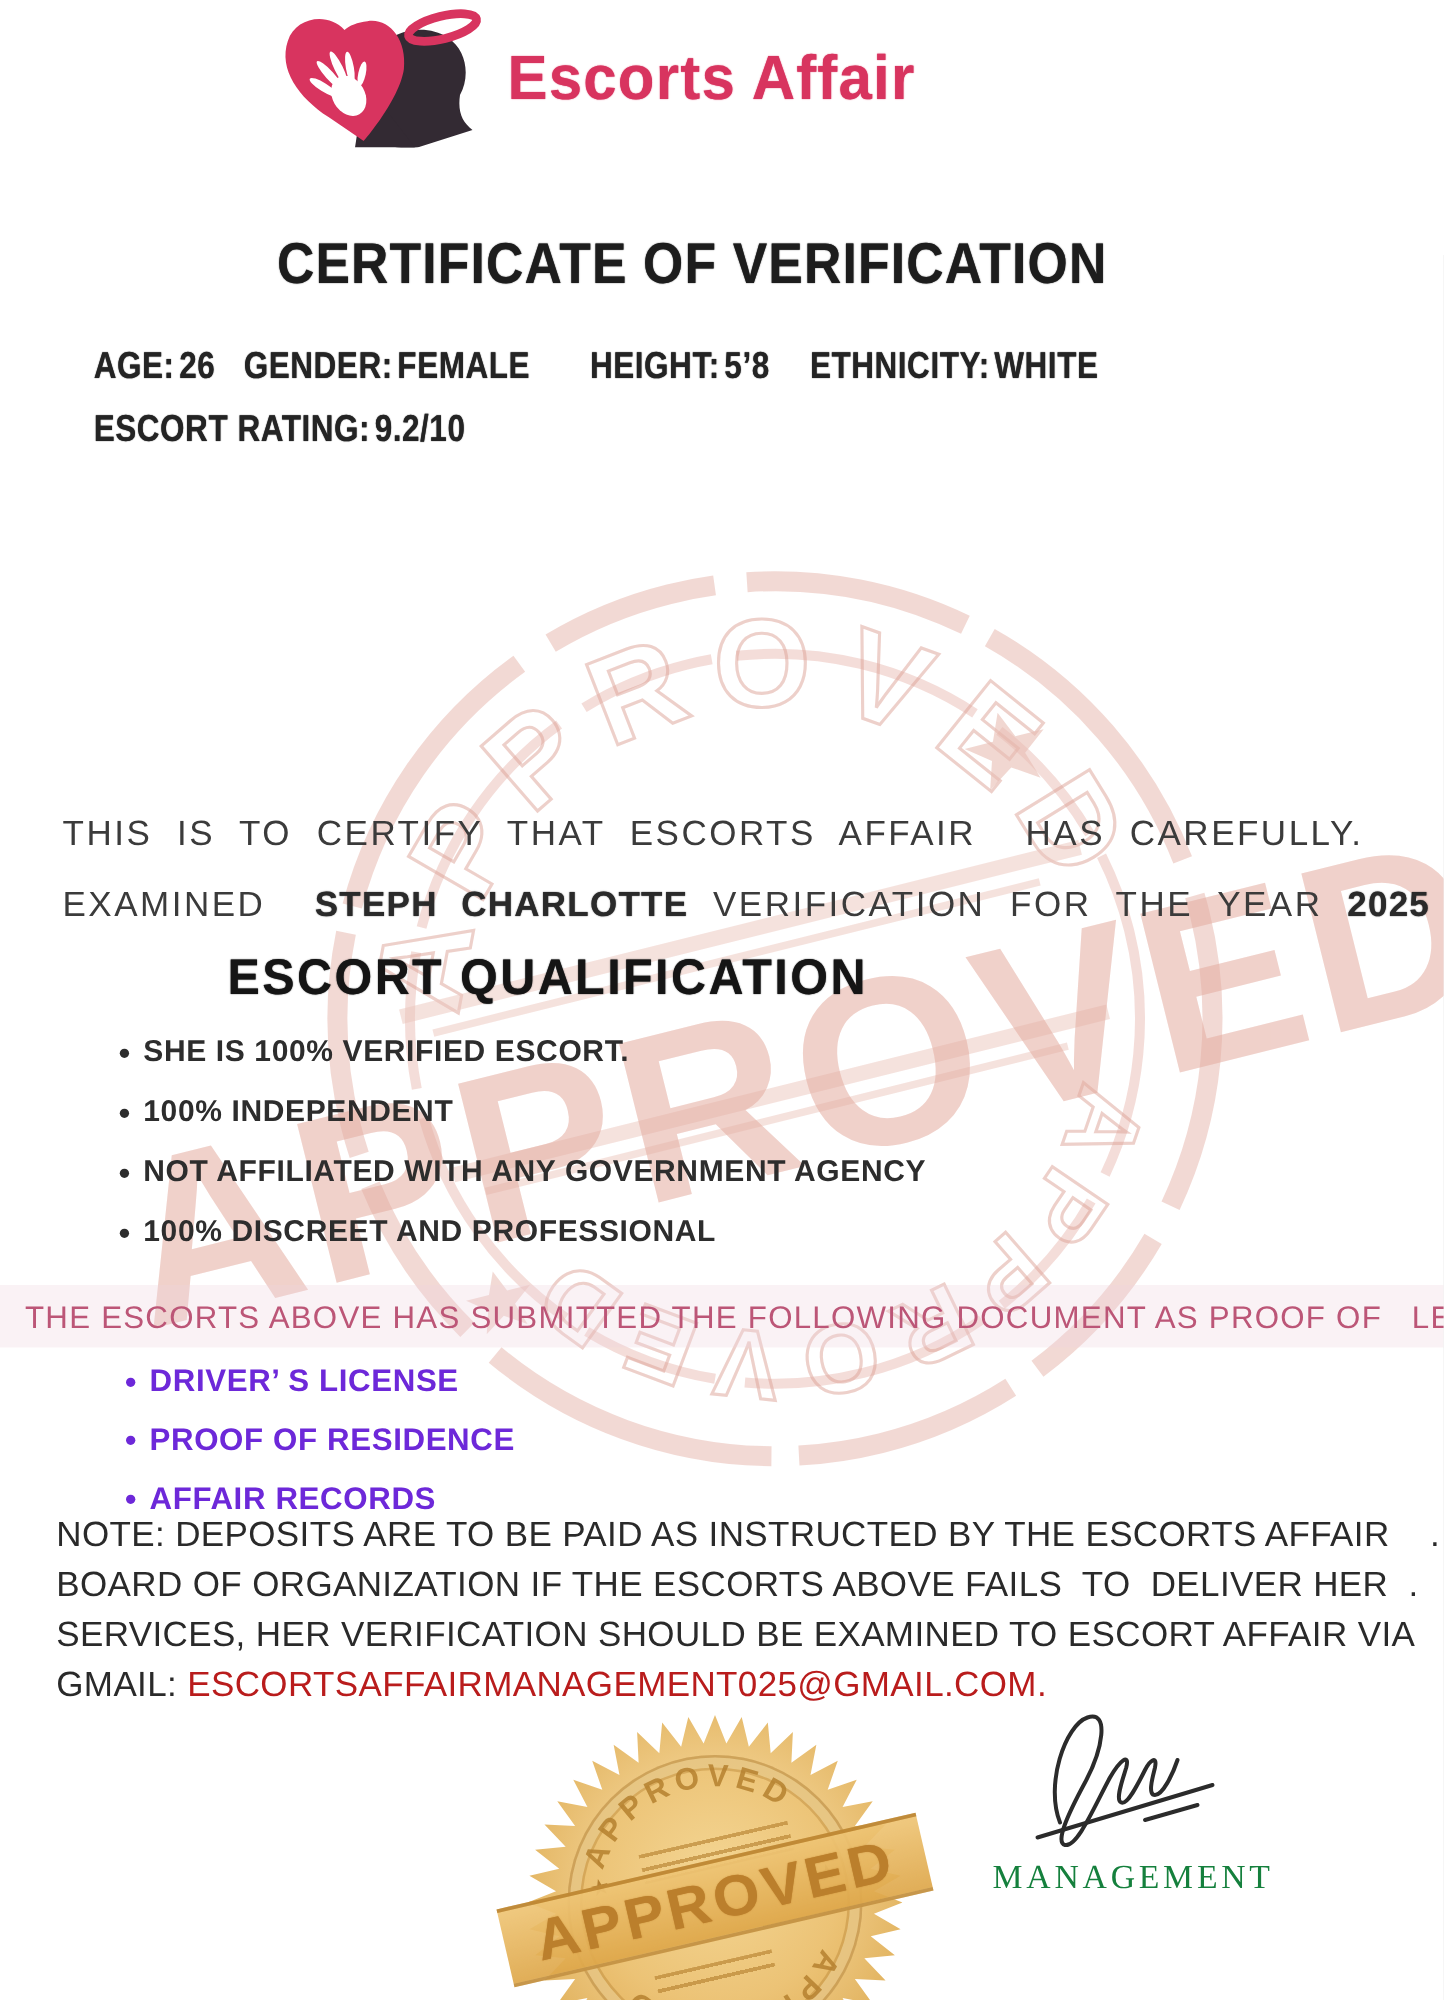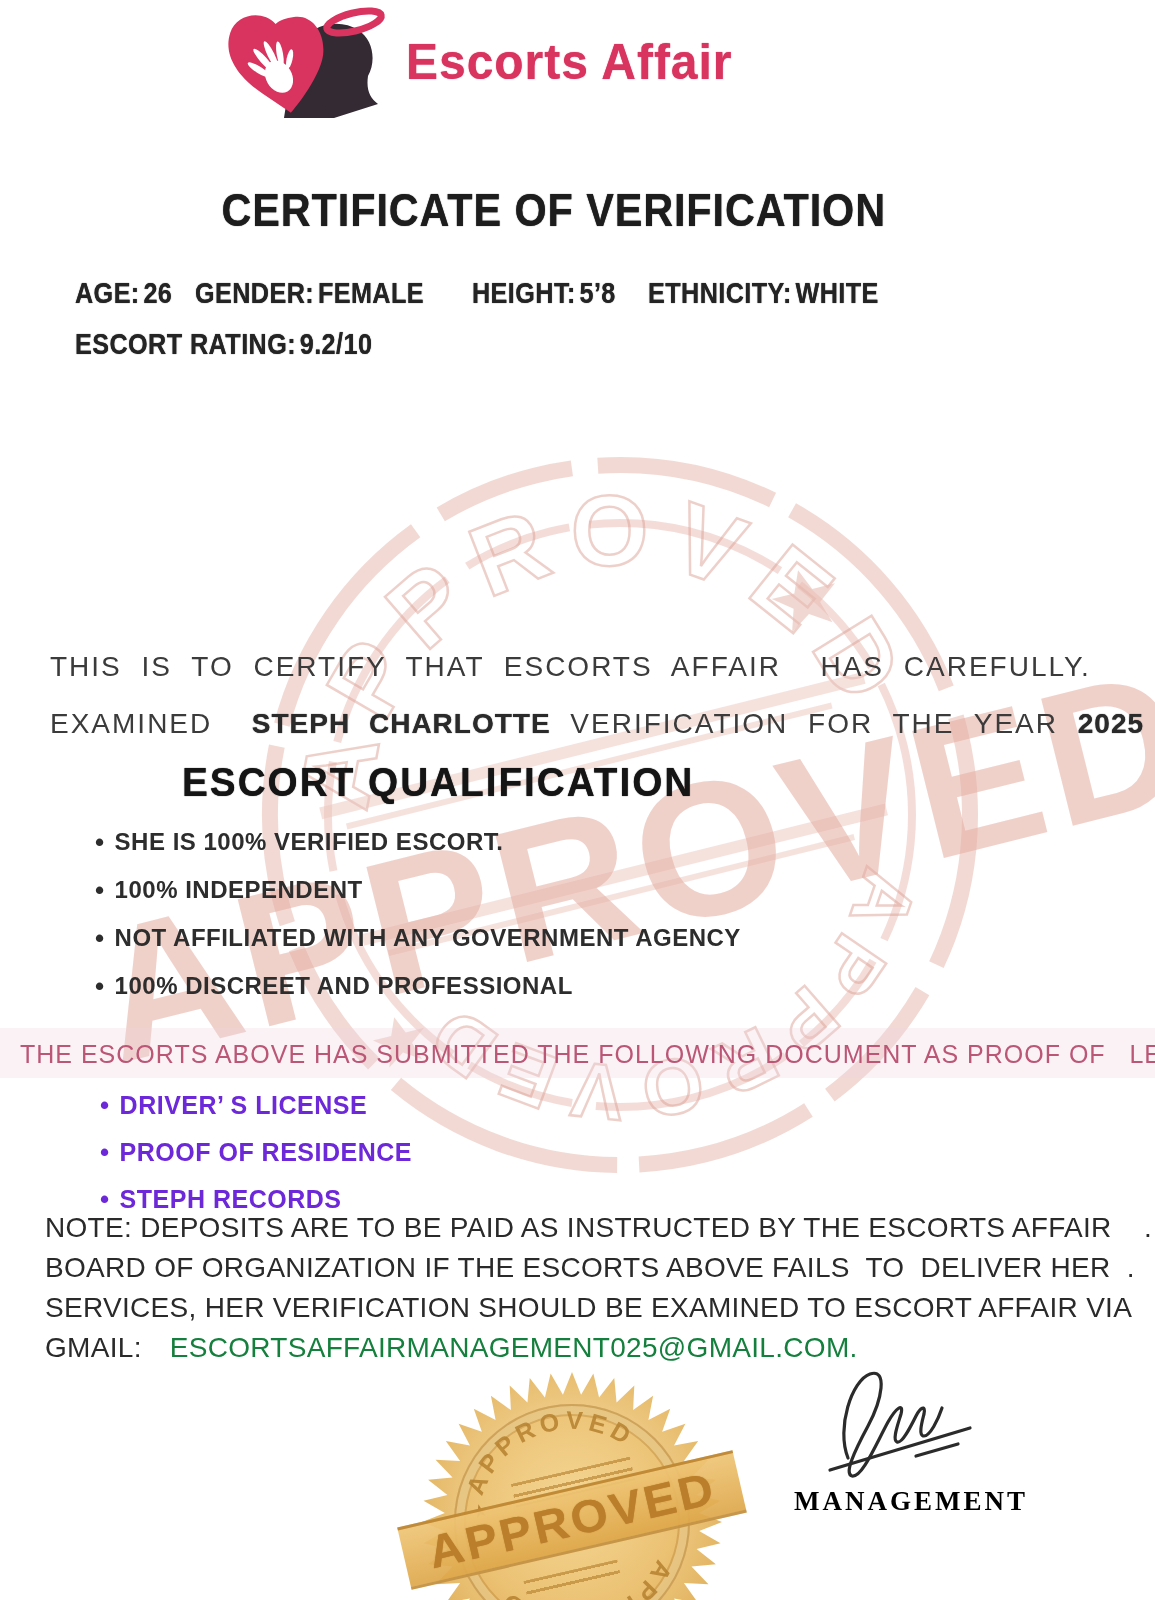--- a/index.html
+++ b/index.html
@@ -73,21 +73,21 @@
     font-size:25px; font-weight:400; color:#bc5677; letter-spacing:1px; white-space:nowrap;
   }
   ul.doc-list { top:1082px; left:100px; }
   ul.doc-list li { height:47px; font-size:25px; font-weight:700; color:#6d28d9; letter-spacing:.5px; display:flex; align-items:center; }
 
   
   .note {
     position:absolute; top:1208px; left:45px; width:1000px;
     font-size:28px; color:#2a2a2a; line-height:40px; letter-spacing:.3px; white-space:nowrap;
   }
-  .note .email { color:#15803d; text-decoration:none;margin-left:20px; }
+  .note .email { color:#b91c1c; text-decoration:none; }
 
   
   .seal { position:absolute; top:1372px; left:422px; width:300px; height:300px; z-index:2; }
   .seal-burst {
     position:absolute; inset:0; border-radius:2px;
     background:radial-gradient(circle at 50% 45%, #f6dfa8 0%, #eec983 45%, #dfae57 78%, #d4a047 100%);
   }
   .seal-inner {
     position:absolute; left:32px; top:32px; width:236px; height:236px; border-radius:50%;
     background:radial-gradient(circle at 50% 42%, #f4d694 0%, #ecc376 55%, #dfa94f 100%);
@@ -119,21 +119,21 @@
     font-size:46px; font-weight:800; color:#bb7f2c; letter-spacing:3px;
     text-shadow:0 0 1px #bb7f2c; transform:scaleX(1.04);
   }
 
   
   .sig-block { position:absolute; top:1358px; left:790px; width:230px; z-index:2; }
   .sig-svg { position:absolute; top:0; left:28px; }
   .sig-label {
     position:absolute; top:128px; left:4px;
     font-family:"Liberation Serif","DejaVu Serif",serif;
-    font-size:27px; font-weight:700; letter-spacing:3px; color:#000000;
+    font-size:27px; font-weight:400; letter-spacing:3px; color:#15803d;
   }
 </style>
 </head>
 <body>
 
 <div id="page">
 
   <svg class="layer" id="watermark" width="1155" height="1600" viewBox="0 0 1155 1600">
     <g transform="rotate(-14 620 815)">
       <circle cx="620" cy="815" r="350" fill="none" stroke="#e3aba0" stroke-width="16" stroke-dasharray="240 30 140 26 180 22" opacity="0.45"></circle>
@@ -227,21 +227,21 @@
       <li>100% INDEPENDENT</li>
       <li>NOT AFFILIATED WITH ANY GOVERNMENT AGENCY</li>
       <li>100% DISCREET AND PROFESSIONAL</li>
     </ul>
 
     <div class="sub-band"></div>
     <div class="sub-line">THE ESCORTS ABOVE HAS SUBMITTED THE FOLLOWING DOCUMENT AS PROOF OF&nbsp;&nbsp; LETIMACY</div>
     <ul class="blist doc-list">
       <li>DRIVER’ S LICENSE</li>
       <li>PROOF OF RESIDENCE</li>
-      <li>STEPH RECORDS</li>
+      <li>AFFAIR RECORDS</li>
     </ul>
 
     <p class="note">
       <span>NOTE: DEPOSITS ARE TO BE PAID AS INSTRUCTED BY THE ESCORTS AFFAIR&nbsp;&nbsp;&nbsp;&nbsp;.</span><br>
       <span>BOARD OF ORGANIZATION IF THE ESCORTS ABOVE FAILS&nbsp; TO&nbsp; DELIVER HER&nbsp;&nbsp;.</span><br>
       <span>SERVICES, HER VERIFICATION SHOULD BE EXAMINED TO ESCORT AFFAIR VIA</span><br>
       <span>GMAIL:&nbsp;</span><a class="email" href="#">ESCORTSAFFAIRMANAGEMENT025@GMAIL.COM.</a>
     </p>
 
     <div class="seal">

